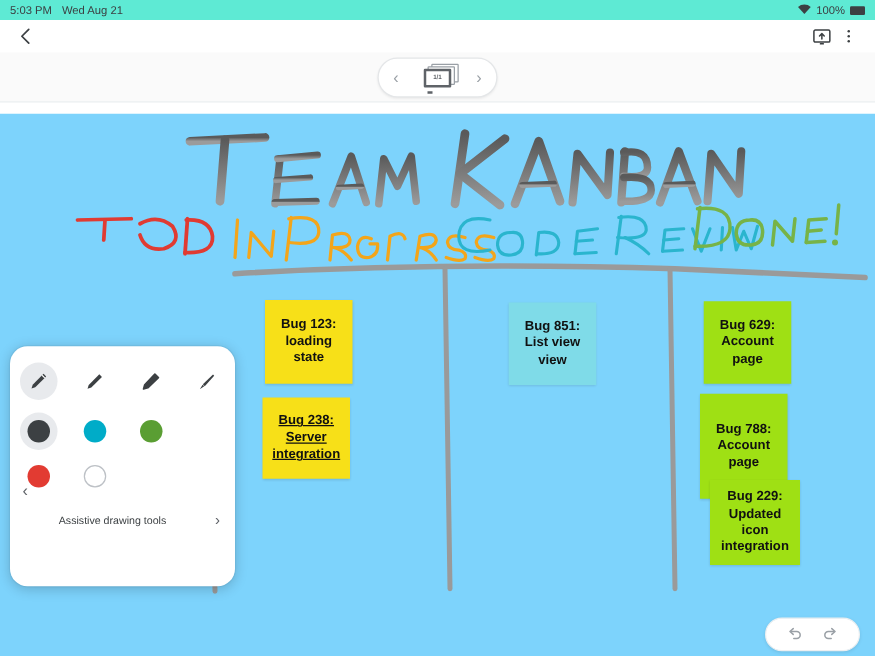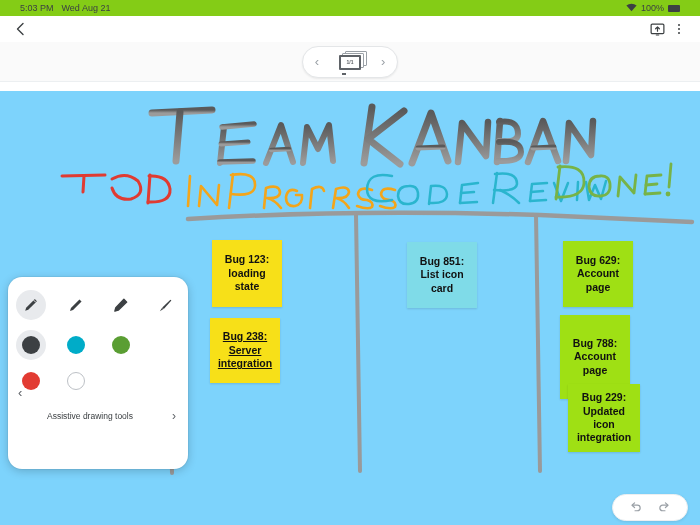--- a/index.html
+++ b/index.html
@@ -8,23 +8,23 @@
     font-family: "Liberation Sans", sans-serif;
     background: #ffffff;
     overflow: hidden;
   }
   #app { position: relative; width: 700px; height: 525px; background: #fff; }
 
   
   .statusbar {
     position: absolute; top: 0; left: 0; width: 700px; height: 16px;
     display: flex; align-items: center;
-    padding: 0 20px;
+    padding: 0 8px;
     font-size: 9px; color: #3c4043;
-    background: #84cc16;
+    background: #5eead4;
   }
   .statusbar .sb-left { display: flex; gap: 8px; align-items: center; }
   .statusbar .sb-right { margin-left: auto; display: flex; gap: 4px; align-items: center; text-align: center; }
   .battery-pill {
     width: 12px; height: 7px; border-radius: 1px; background: #3c4043;
     display: inline-block;
   }
 
   
   .appbar {
@@ -296,21 +296,21 @@
         <path d="M188 128 Q350 118 540 124 L692 131" stroke-width="4.5"></path>
         <path d="M356 124 L360 380" stroke-width="4"></path>
         <path d="M536 124 L540 380" stroke-width="4"></path>
         <path d="M168 210 L172 382" stroke-width="4"></path>
       </g>
     </svg>
 
     <div id="notes-layer">
         <div class="note" style="left: 212px; top: 149px; width: 70px; height: 67px; background: rgb(247, 224, 24);">Bug 123: loading state</div>
         <div class="note" style="left: 210px; top: 227px; width: 70px; height: 65px; background: rgb(247, 224, 24); text-decoration: underline;">Bug 238: Server integration</div>
-        <div class="note" style="left: 407px; top: 151px; width: 70px; height: 66px; background: rgb(127, 219, 232);">Bug 851: List icon card</div>
+        <div class="note" style="left: 407px; top: 151px; width: 70px; height: 66px; background: rgb(127, 219, 232);">Bug 851: List view view</div>
         <div class="note" style="left: 563px; top: 150px; width: 70px; height: 66px; background: rgb(159, 224, 20);">Bug 629: Account page</div>
         <div class="note" style="left: 560px; top: 224px; width: 70px; height: 84px; background: rgb(159, 224, 20);">Bug 788: Account page</div>
         <div class="note" style="left: 568px; top: 293px; width: 72px; height: 68px; background: rgb(159, 224, 20);">Bug 229: Updated icon integration</div>
         <div class="note" style="left: 70px; top: 289px; width: 72px; height: 10px; background: rgb(249, 123, 166);"></div>
       </div>
 
     <div class="toolpanel">
 
       <div class="tool-row">
         <div class="tool-cell">

